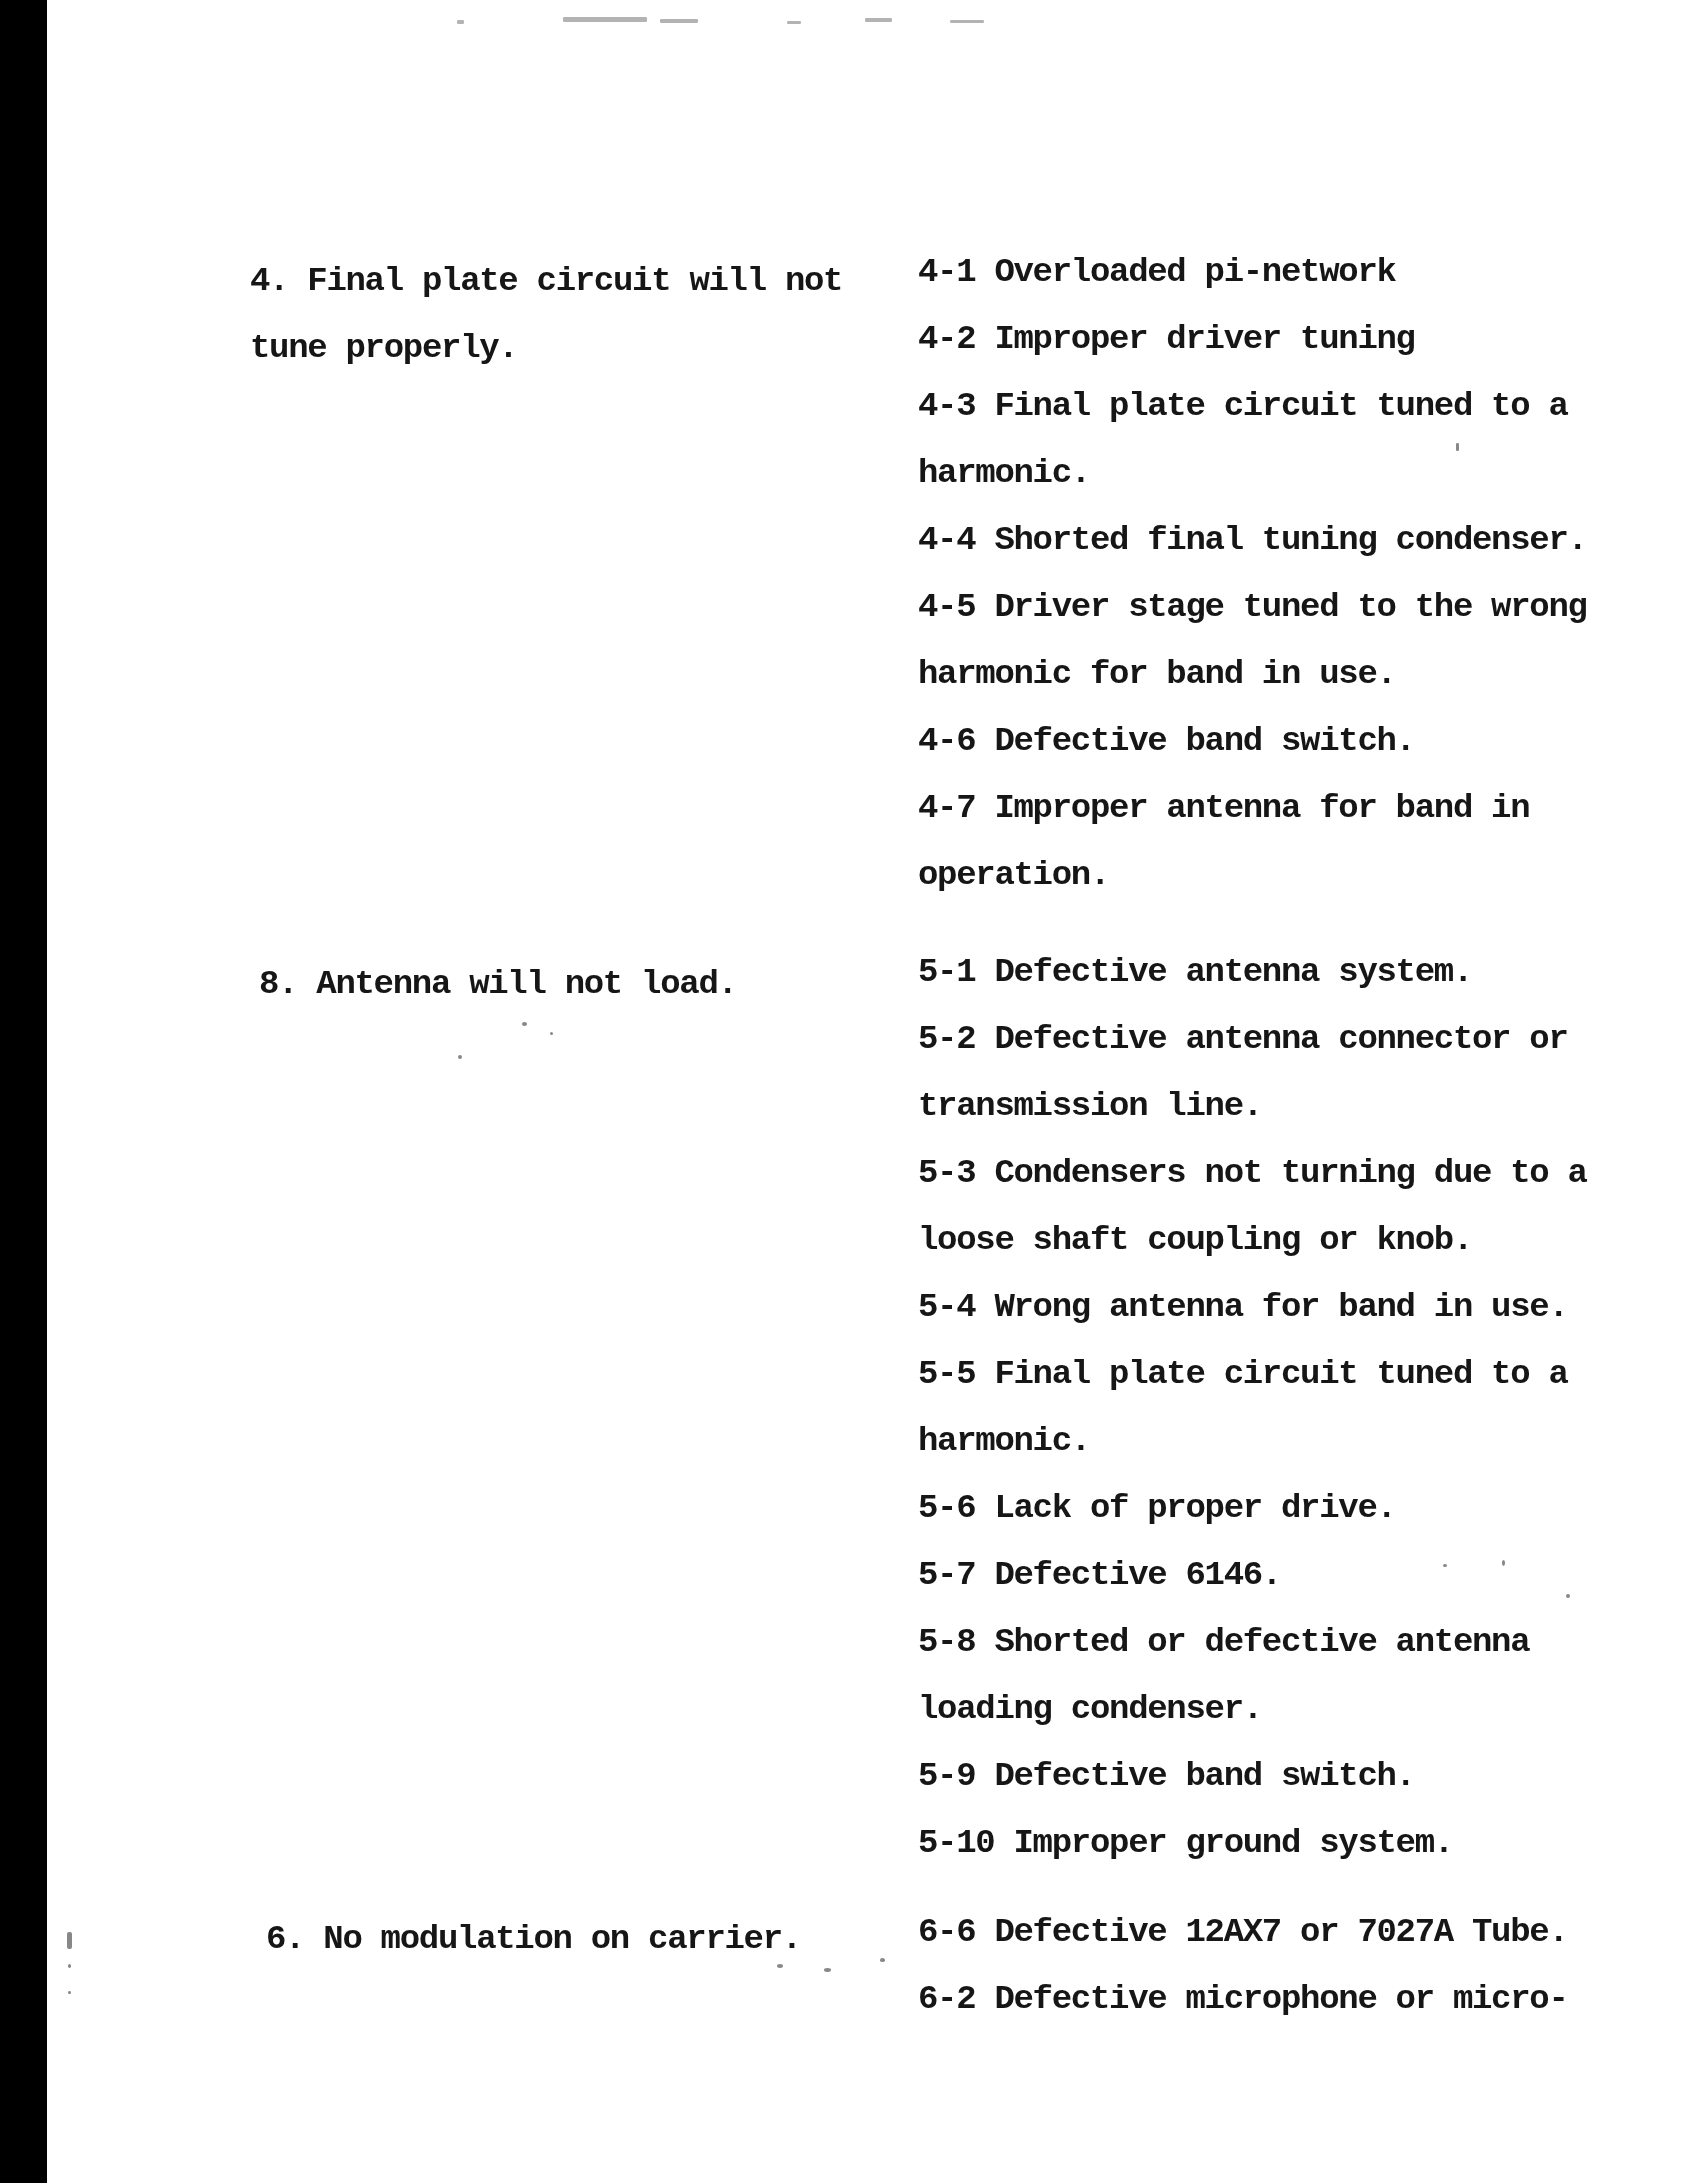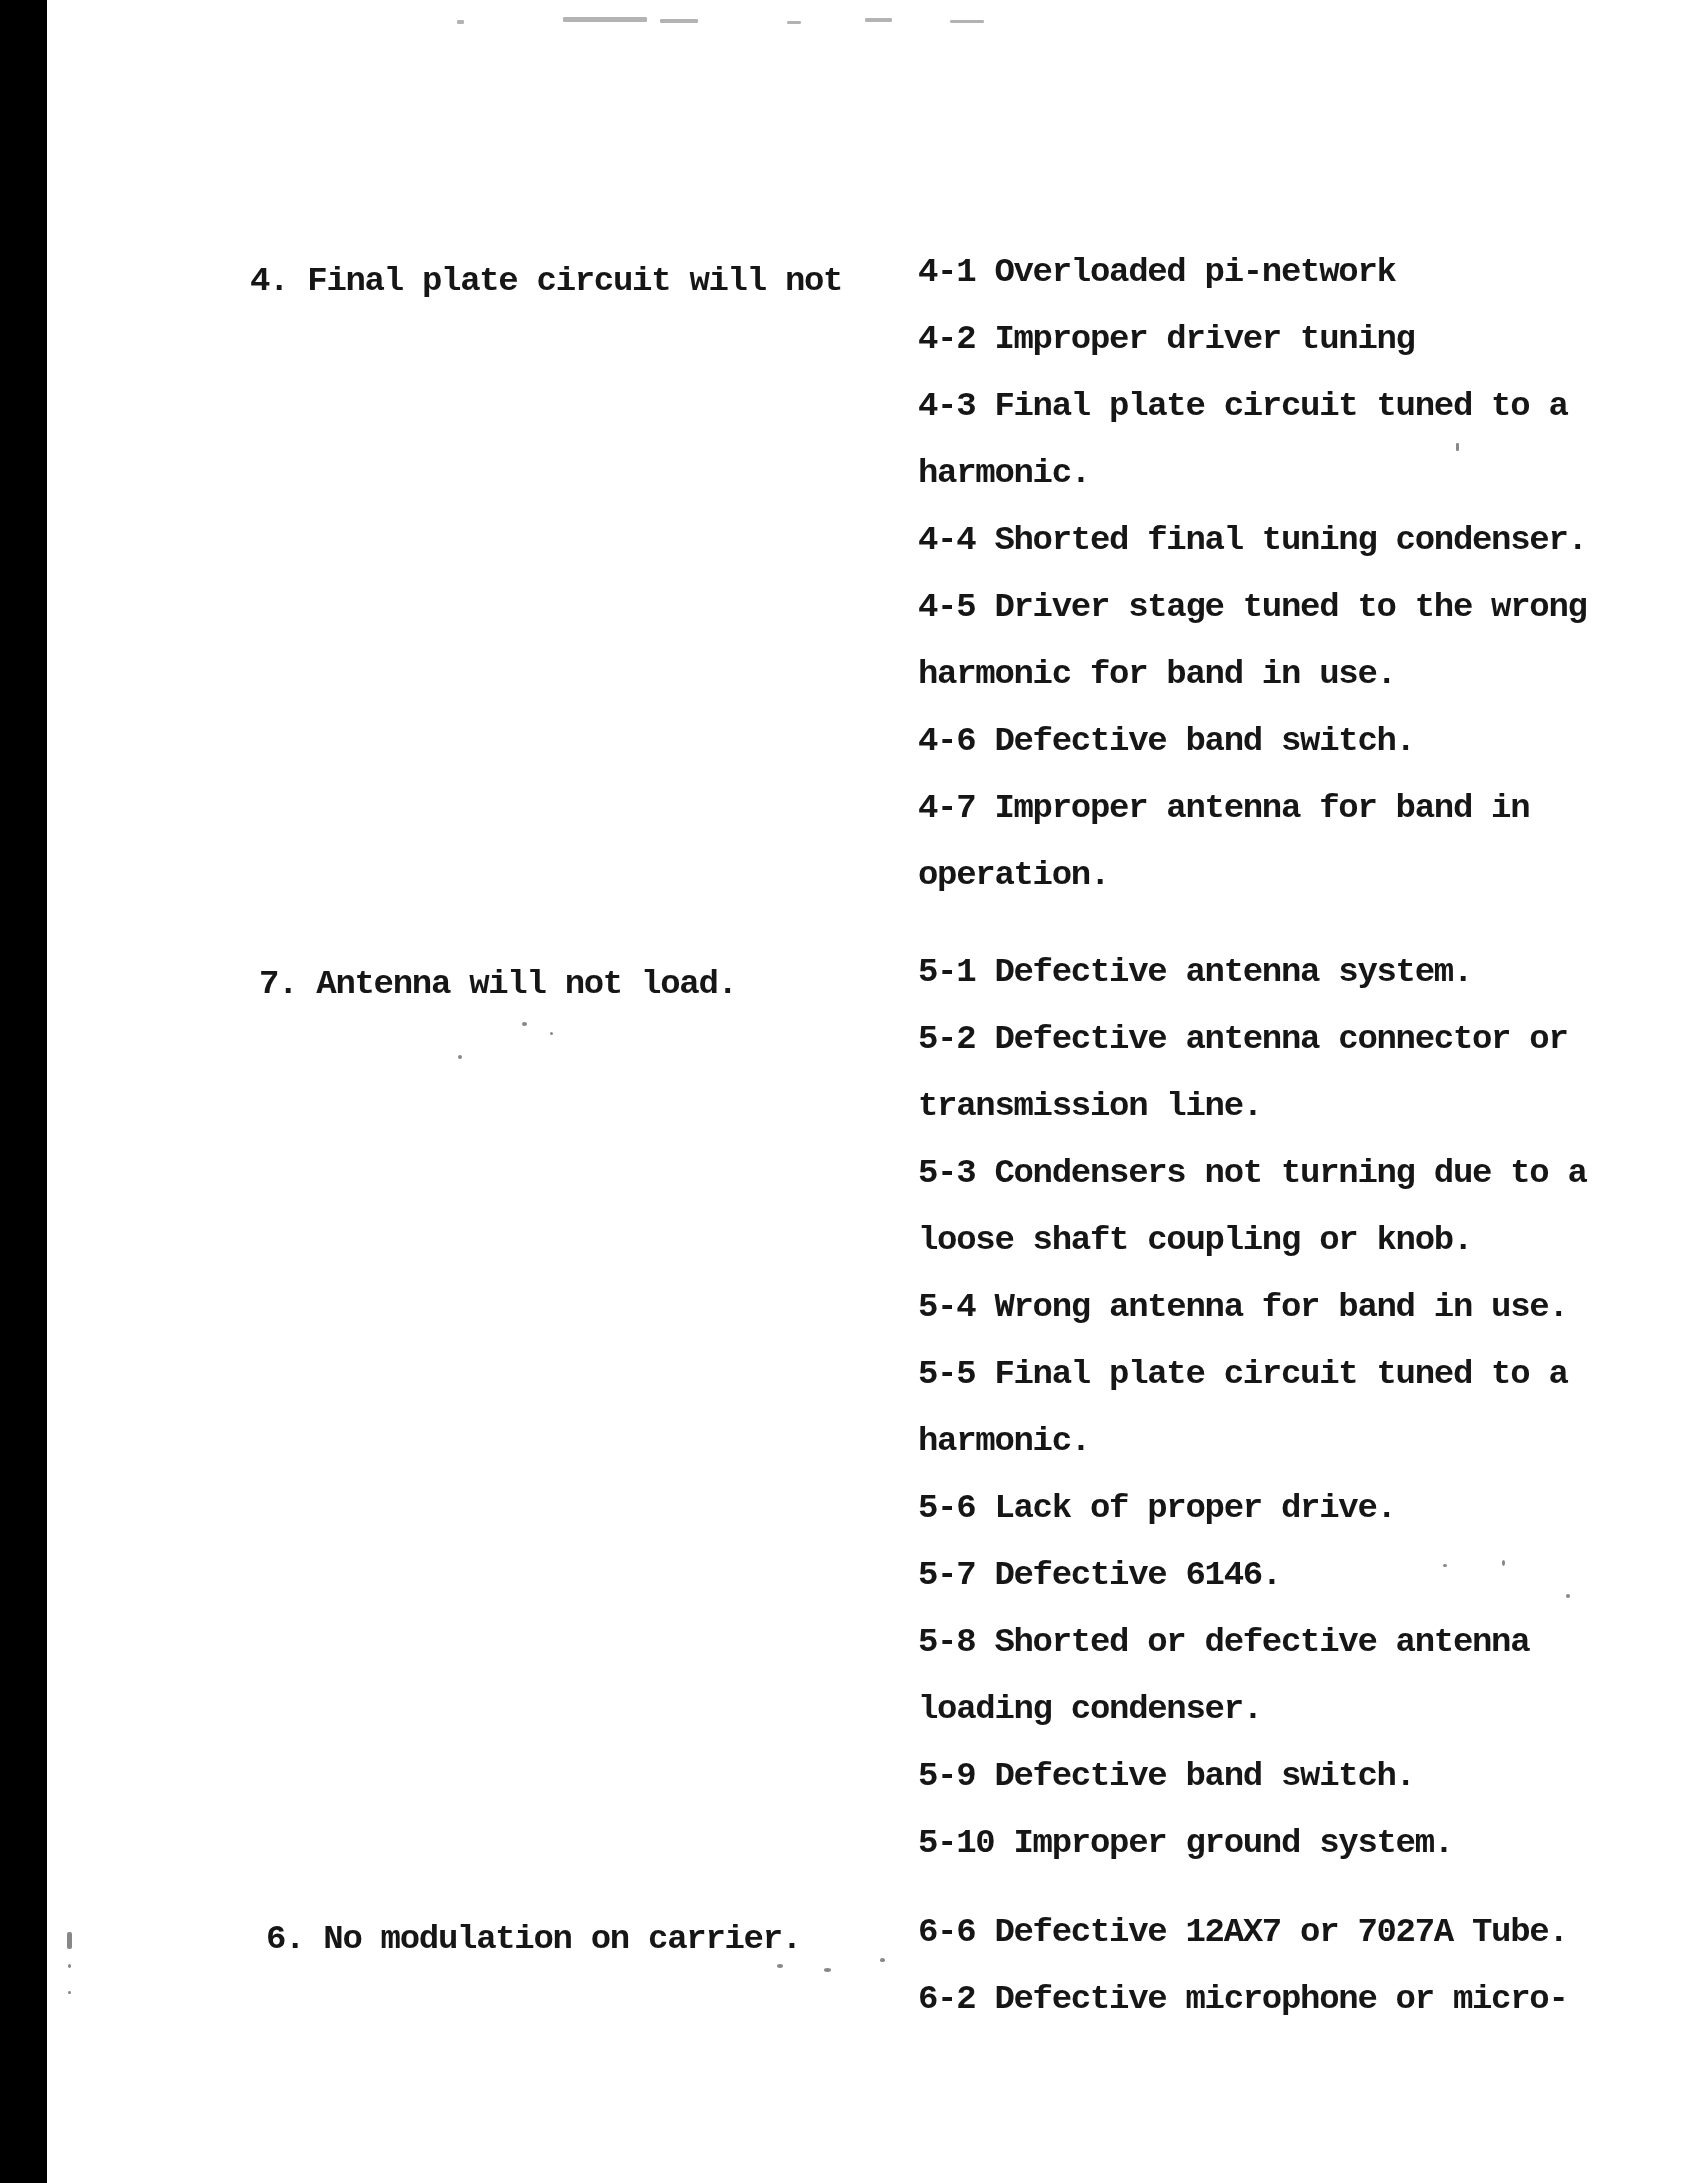--- a/index.html
+++ b/index.html
@@ -40,23 +40,23 @@
 
   <div class="edge-bar"></div>
 
   <div class="smudge" style="left:457px;top:19.6px;width:6.5px;height:4.6px;"></div>
   <div class="smudge" style="left:563px;top:17px;width:84px;height:5.2px;"></div>
   <div class="smudge" style="left:660px;top:19px;width:38px;height:3.9px;"></div>
   <div class="smudge" style="left:787px;top:21px;width:14.4px;height:3.3px;"></div>
   <div class="smudge" style="left:865px;top:18.3px;width:27.4px;height:3.9px;"></div>
   <div class="smudge" style="left:950px;top:19.6px;width:34px;height:3.3px;"></div>
 
-  <div class="group" style="left:250px;top:248px;"><div class="line">4. Final plate circuit will not</div></div>
+  <div class="group" style="left:250px;top:248px;"><div class="line">4. Final plate circuit will not</div><div class="line">tune properly.</div></div>
 
-  <div class="group" style="left:259px;top:951px;"><div class="line">7. Antenna will not load.</div></div>
+  <div class="group" style="left:259px;top:951px;"><div class="line">8. Antenna will not load.</div></div>
 
   <div class="group" style="left:266px;top:1906px;text-align:center;"><div class="line">6. No modulation on carrier.</div></div>
 
   <div class="group" style="left:918px;top:239px;"><div class="line">4-1 Overloaded pi-network</div><div class="line">4-2 Improper driver tuning</div><div class="line">4-3 Final plate circuit tuned to a</div><div class="line">harmonic.</div><div class="line">4-4 Shorted final tuning condenser.</div><div class="line">4-5 Driver stage tuned to the wrong</div><div class="line">harmonic for band in use.</div><div class="line">4-6 Defective band switch.</div><div class="line">4-7 Improper antenna for band in</div><div class="line">operation.</div></div>
 
   <div class="group" style="left:918px;top:939px;"><div class="line">5-1 Defective antenna system.</div><div class="line">5-2 Defective antenna connector or</div><div class="line">transmission line.</div><div class="line">5-3 Condensers not turning due to a</div><div class="line">loose shaft coupling or knob.</div><div class="line">5-4 Wrong antenna for band in use.</div><div class="line">5-5 Final plate circuit tuned to a</div><div class="line">harmonic.</div><div class="line">5-6 Lack of proper drive.</div><div class="line">5-7 Defective 6146.</div><div class="line">5-8 Shorted or defective antenna</div><div class="line">loading condenser.</div><div class="line">5-9 Defective band switch.</div><div class="line">5-10 Improper ground system.</div></div>
 
   <div class="group" style="left:918px;top:1899px;"><div class="line">6-6 Defective 12AX7 or 7027A Tube.</div><div class="line">6-2 Defective microphone or micro-</div></div>
 
   <div class="group" style="left:216px;top:2098px;">

